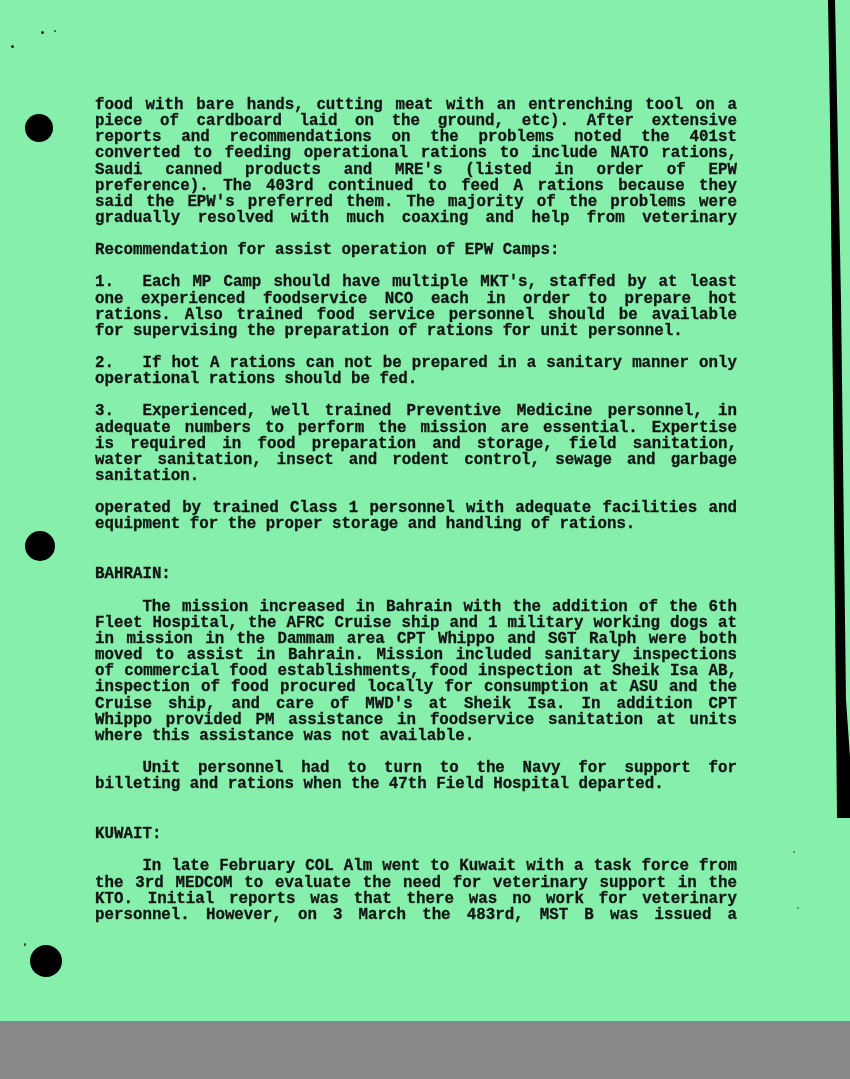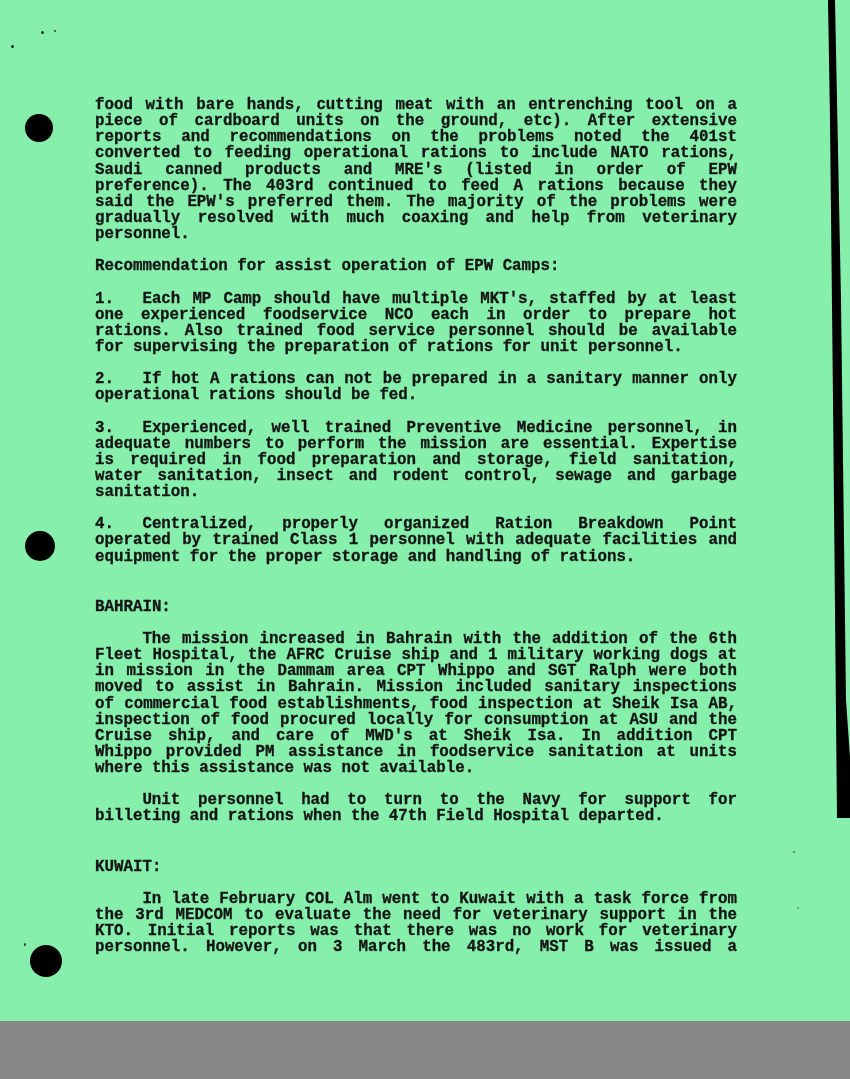--- a/index.html
+++ b/index.html
@@ -45,28 +45,27 @@
   .speck { position: absolute; border-radius: 50%; }
   .artifacts, .artifacts svg { position: absolute; left: 0; top: 0; width: 850px; height: 1079px; pointer-events: none; }
 </style>
 </head>
 <body>
 
 <div class="page">
   <div class="doc">
       <div class="block paragraph">
         <div class="line justify">food with bare hands, cutting meat with an entrenching tool on a</div>
-        <div class="line justify">piece of cardboard units on the ground, etc).  After extensive</div>
+        <div class="line justify">piece of cardboard laid on the ground, etc).  After extensive</div>
         <div class="line justify">reports and recommendations on the problems noted the 401st</div>
         <div class="line justify">converted to feeding operational rations to include NATO rations,</div>
         <div class="line justify">Saudi canned products and MRE's (listed in order of EPW</div>
         <div class="line justify">preference).  The 403rd continued to feed A rations because they</div>
         <div class="line justify">said the EPW's preferred them.  The majority of the problems were</div>
         <div class="line justify">gradually resolved with much coaxing and help from veterinary</div>
-        <div class="line">personnel.</div>
       </div>
       <div class="block paragraph">
         <div class="line">Recommendation for assist operation of EPW Camps:</div>
       </div>
       <div class="block paragraph">
         <div class="line justify"><span>1.</span><span class="num-gap"></span>Each MP Camp should have multiple MKT's, staffed by at least</div>
         <div class="line justify">one experienced foodservice NCO each in order to prepare hot</div>
         <div class="line justify">rations.  Also trained food service personnel should be available</div>
         <div class="line">for supervising the preparation of rations for unit personnel.</div>
       </div>
@@ -75,21 +74,20 @@
         <div class="line">operational rations should be fed.</div>
       </div>
       <div class="block paragraph">
         <div class="line justify"><span>3.</span><span class="num-gap"></span>Experienced, well trained Preventive Medicine personnel, in</div>
         <div class="line justify">adequate numbers to perform the mission are essential.  Expertise</div>
         <div class="line justify">is required in food preparation and storage, field sanitation,</div>
         <div class="line justify">water sanitation, insect and rodent control, sewage and garbage</div>
         <div class="line">sanitation.</div>
       </div>
       <div class="block paragraph">
-        <div class="line justify"><span>4.</span><span class="num-gap"></span>Centralized, properly organized Ration Breakdown Point</div>
         <div class="line justify">operated by trained Class 1 personnel with adequate facilities and</div>
         <div class="line">equipment for the proper storage and handling of rations.</div>
       </div>
       <div class="block heading">
         <div class="line">BAHRAIN:</div>
       </div>
       <div class="block paragraph">
         <div class="line justify" style="padding-left: 5ch;">The mission increased in Bahrain with the addition of the 6th</div>
         <div class="line justify">Fleet Hospital, the AFRC Cruise ship and 1 military working dogs at</div>
         <div class="line justify">in mission in the Dammam area CPT Whippo and SGT Ralph were both</div>

